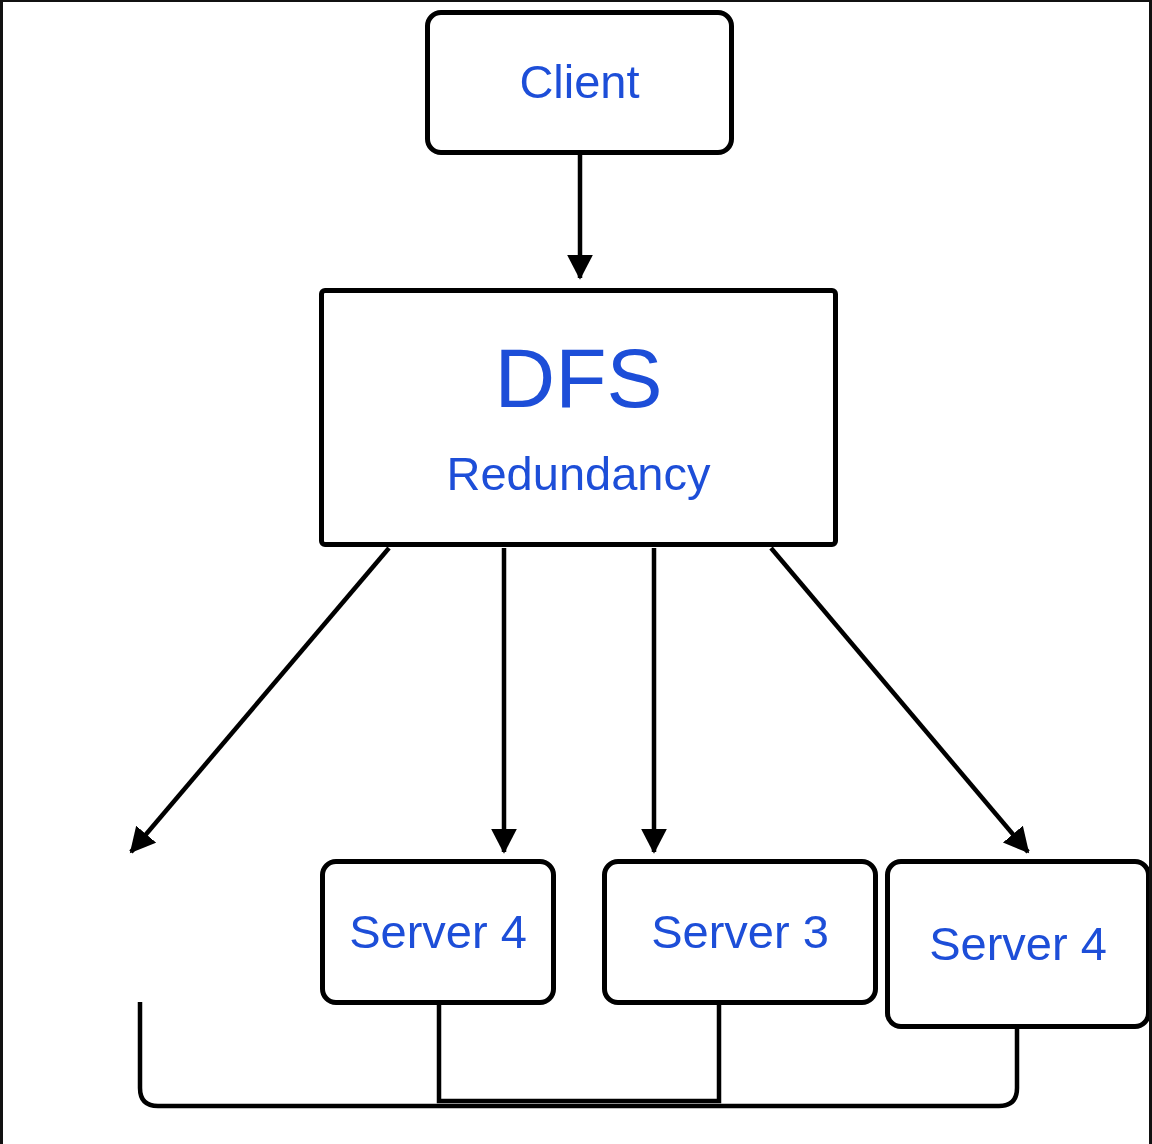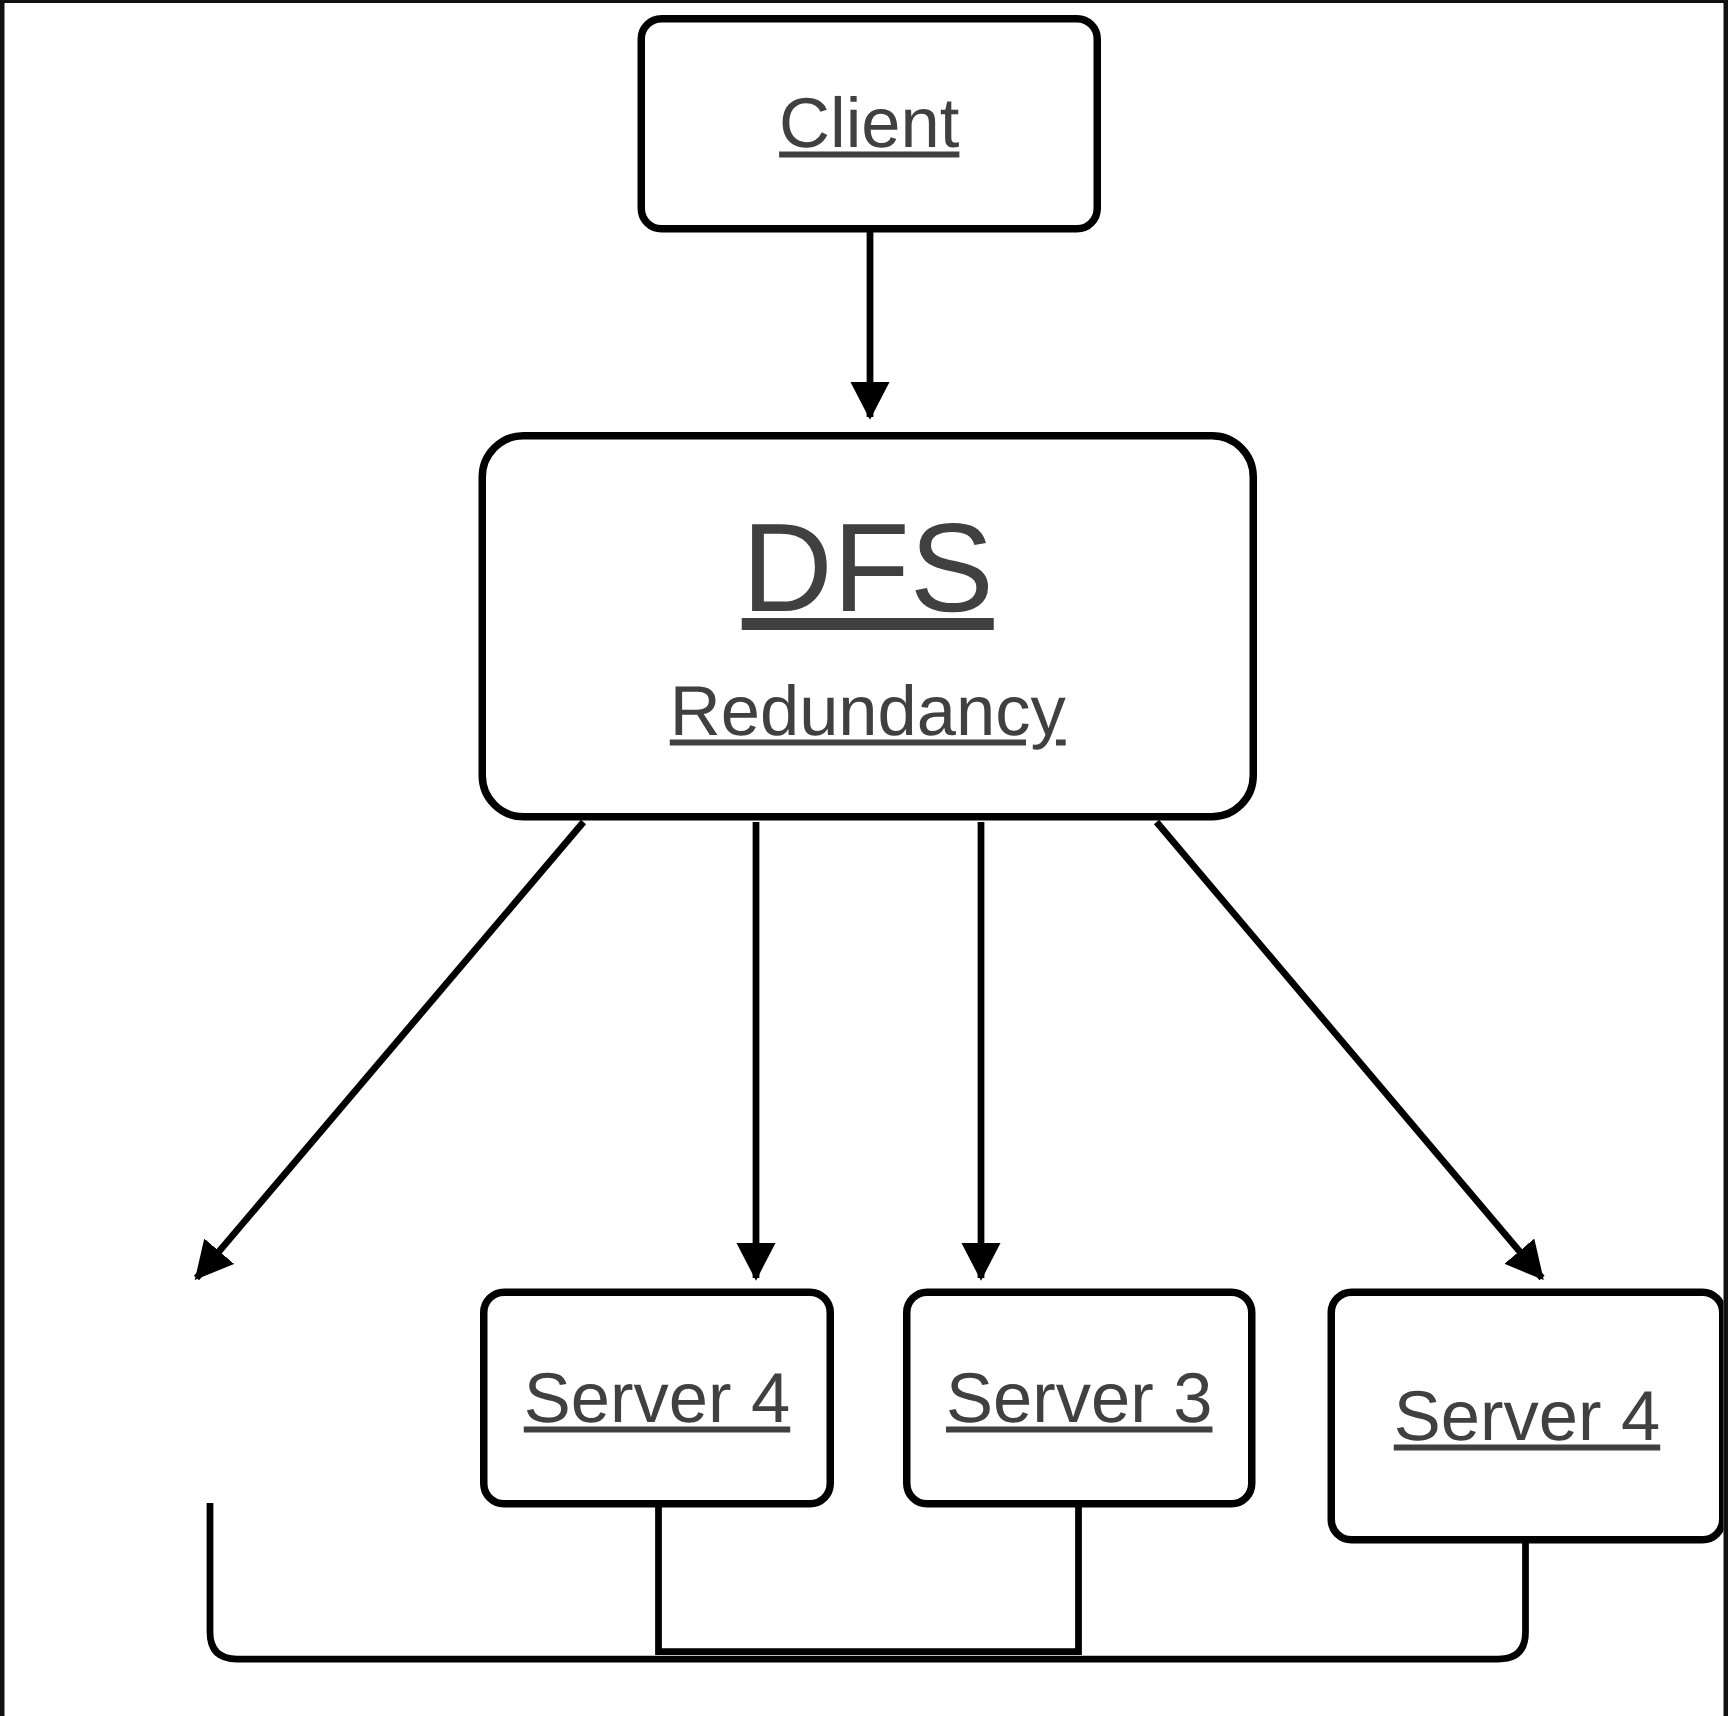--- a/index.html
+++ b/index.html
@@ -31,40 +31,39 @@
   }
 
   .node {
     position: absolute;
     background: #ffffff;
     border: 5px solid #000000;
     border-radius: 16px;
     display: flex;
     align-items: center;
     justify-content: center;
-    color: #404040;
+    color: #1d4ed8;
     font-size: 47px;
     line-height: 1.15;
     white-space: nowrap;
-    text-decoration: underline;
   }
 
   .node-client { left: 422px; top: 8px;   width: 309px; height: 145px; }
 
   .node-dfs {
     left: 316px; top: 286px; width: 519px; height: 259px;
-    border-radius: 30px;
+    border-radius: 6px;
     flex-direction: column;
   }
   .dfs-title    { font-size: 84px; line-height: 1.05; }
   .dfs-subtitle { font-size: 47px; margin-top: 24px; }
 
   .node-server-1 { left: 4px;   top: 857px; width: 267px; height: 146px; }
   .node-server-2 { left: 317px; top: 857px; width: 236px; height: 146px; }
-  .node-server-3 { left: 599px; top: 857px; width: 235px; height: 146px; }
+  .node-server-3 { left: 599px; top: 857px; width: 276px; height: 146px; }
   .node-server-4 { left: 882px; top: 857px; width: 266px; height: 170px; }
 </style>
 </head>
 <body>
 
 <div class="canvas">
 
   <svg class="wires" viewBox="0 0 1152 1144" aria-hidden="true">
     <defs>
       <marker id="arrowhead" markerWidth="7" markerHeight="7" refX="5.2" refY="2.9" orient="auto" markerUnits="strokeWidth">

